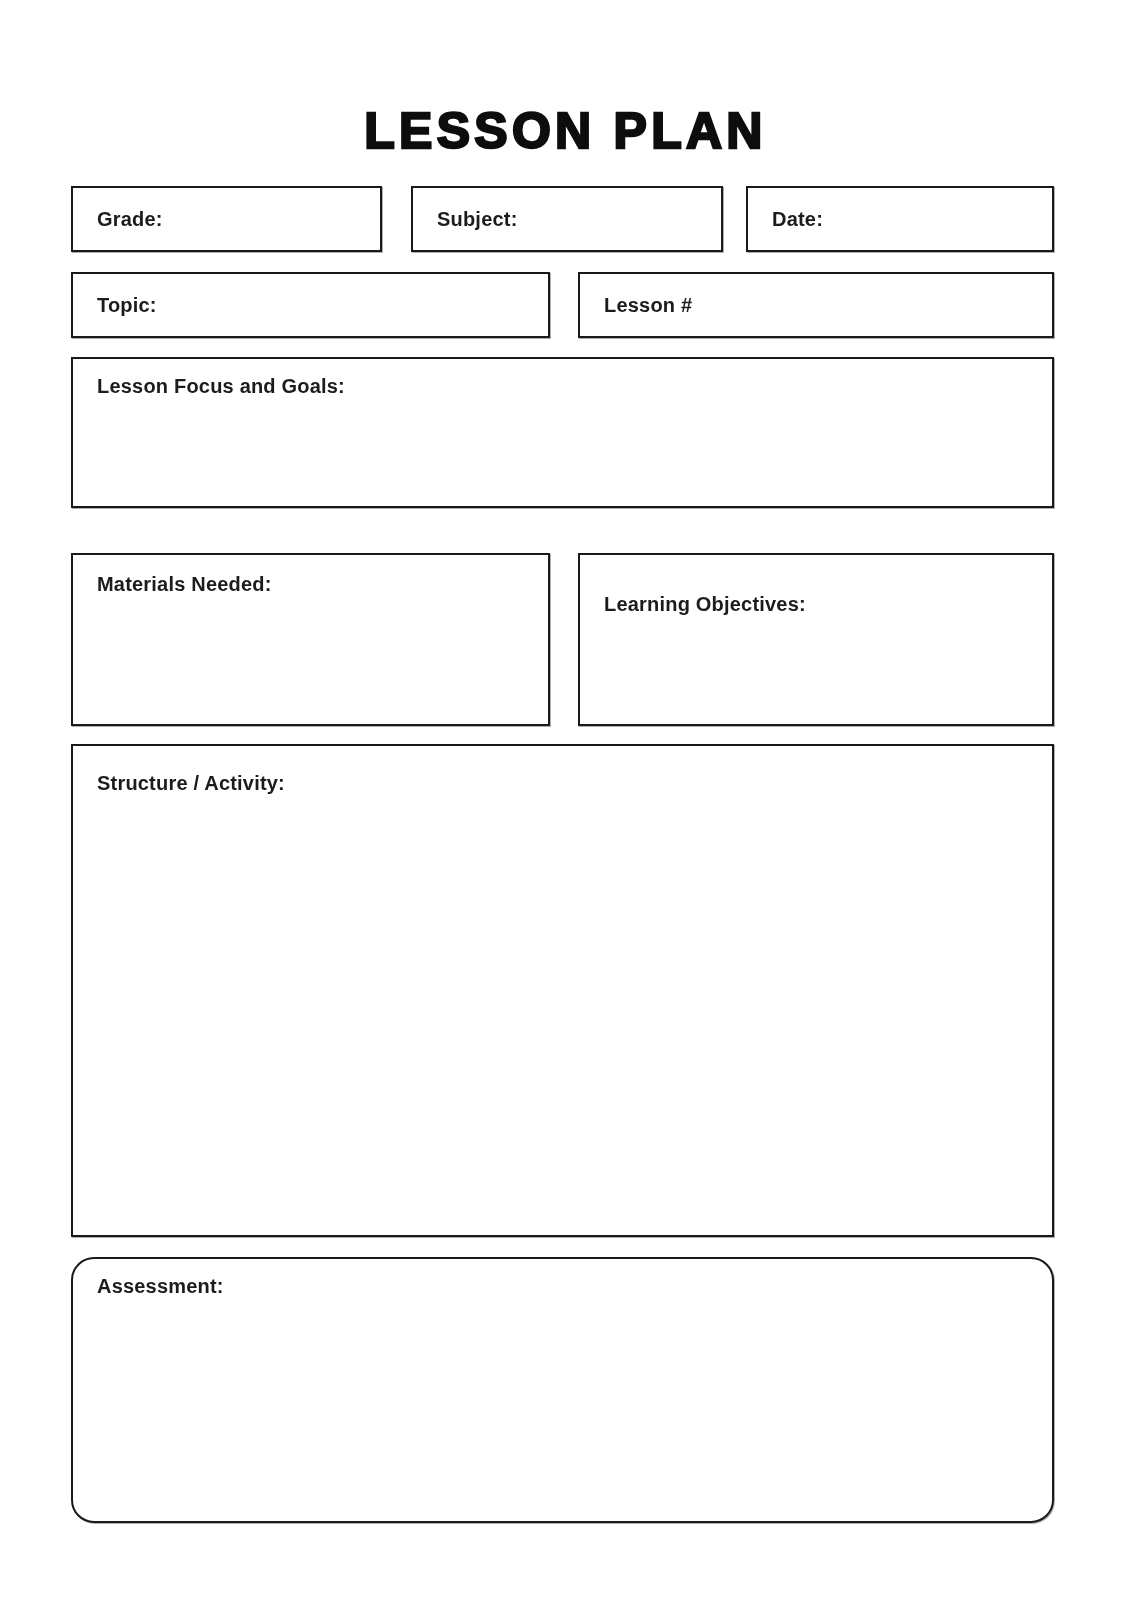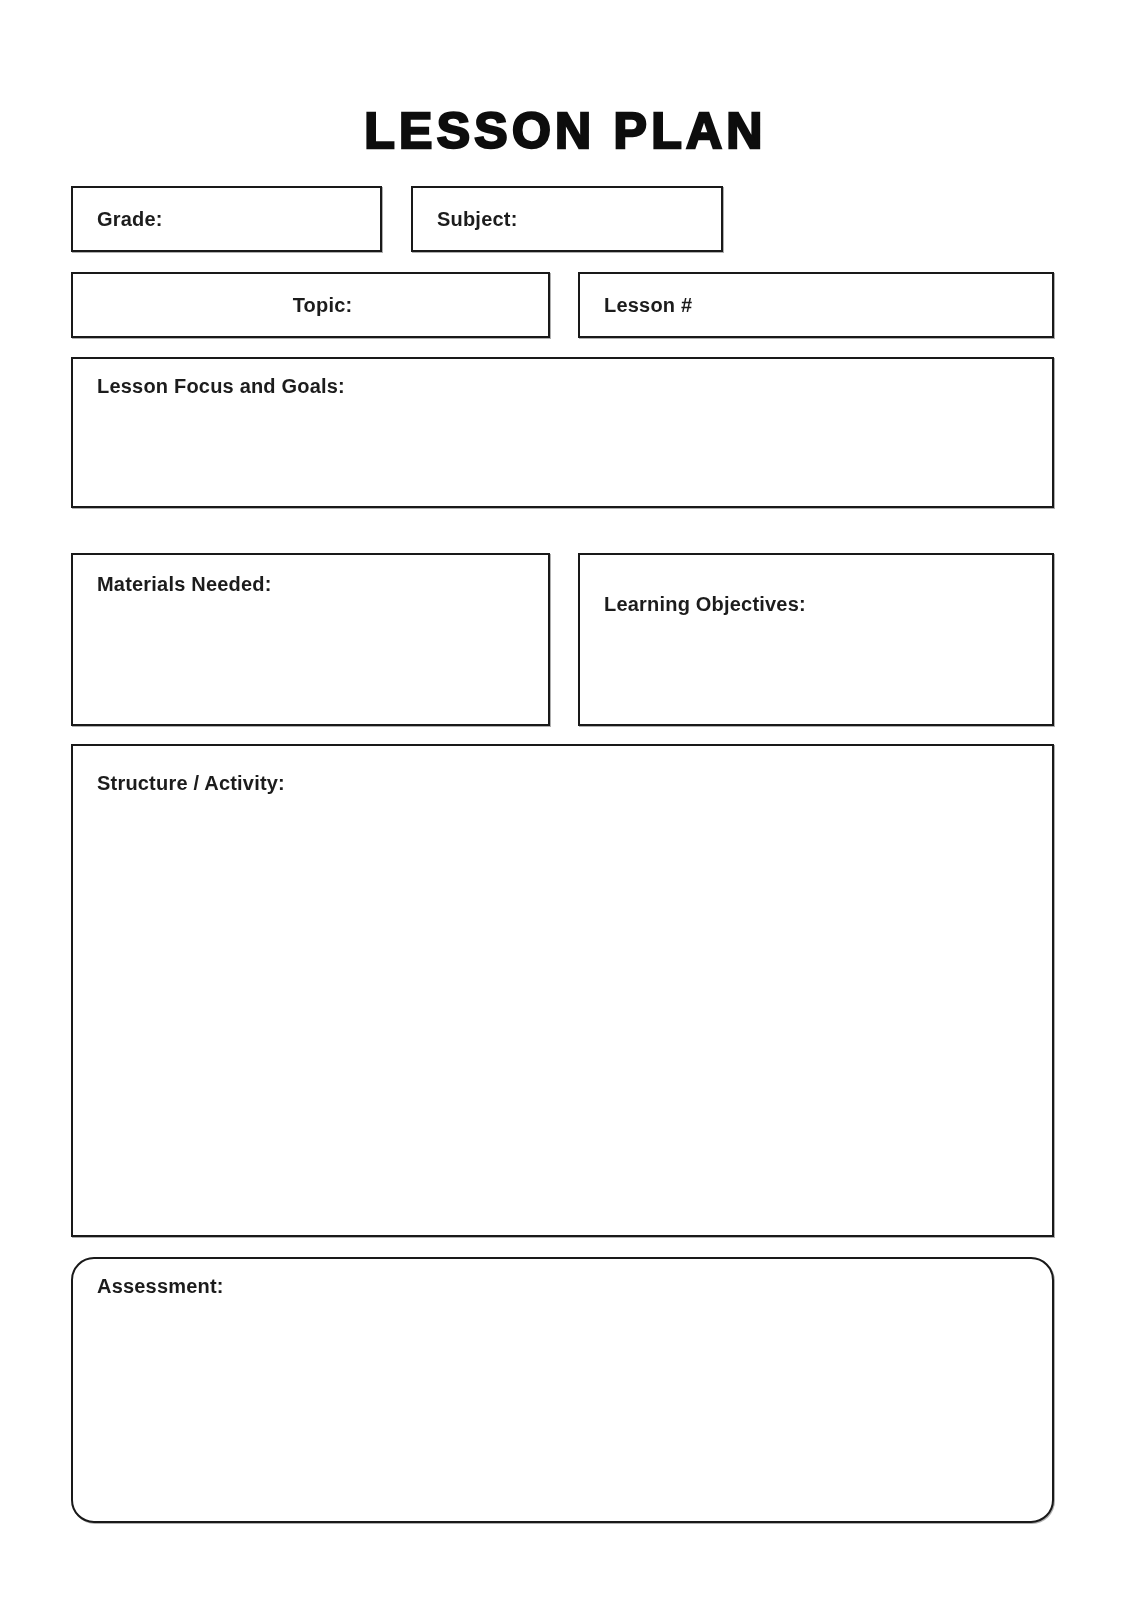--- a/index.html
+++ b/index.html
@@ -40,21 +40,21 @@
     color: #1c1c1c;
   }
   .small { display: flex; align-items: center; padding-left: 24px; }
   .large { padding-left: 24px; }
 
   
   #box-grade   { left: 71px;  top: 186px; width: 311px; height: 66px; }
   #box-subject { left: 411px; top: 186px; width: 312px; height: 66px; }
   #box-date    { left: 746px; top: 186px; width: 308px; height: 66px; }
   
-  #box-topic   { left: 71px;  top: 272px; width: 479px; height: 66px; justify-content: center; }
+  #box-topic   { left: 71px;  top: 272px; width: 479px; height: 66px; }
   #box-lesson  { left: 578px; top: 272px; width: 476px; height: 66px; }
   
   #box-focus   { left: 71px;  top: 357px; width: 983px; height: 151px; padding-top: 16px; }
   
   #box-materials  { left: 71px;  top: 553px; width: 479px; height: 173px; padding-top: 18px; }
   #box-objectives { left: 578px; top: 553px; width: 476px; height: 173px; padding-top: 38px; }
   
   #box-structure { left: 71px; top: 744px; width: 983px; height: 493px; padding-top: 26px; }
   
   #box-assessment { left: 71px; top: 1257px; width: 983px; height: 266px; padding-top: 16px; border-radius: 23px; }
@@ -67,20 +67,23 @@
   <h1 id="title">LESSON PLAN</h1>
 
   <div class="box small" id="box-grade">
     <span class="label">Grade:</span>
   </div>
 
   <div class="box small" id="box-subject">
     <span class="label">Subject:</span>
   </div>
 
+  <div class="box small" id="box-date">
+    <span class="label">Date:</span>
+  </div>
 
   <div class="box small" id="box-topic">
     <span class="label">Topic:</span>
   </div>
 
   <div class="box small" id="box-lesson">
     <span class="label">Lesson #</span>
   </div>
 
   <div class="box large" id="box-focus">

